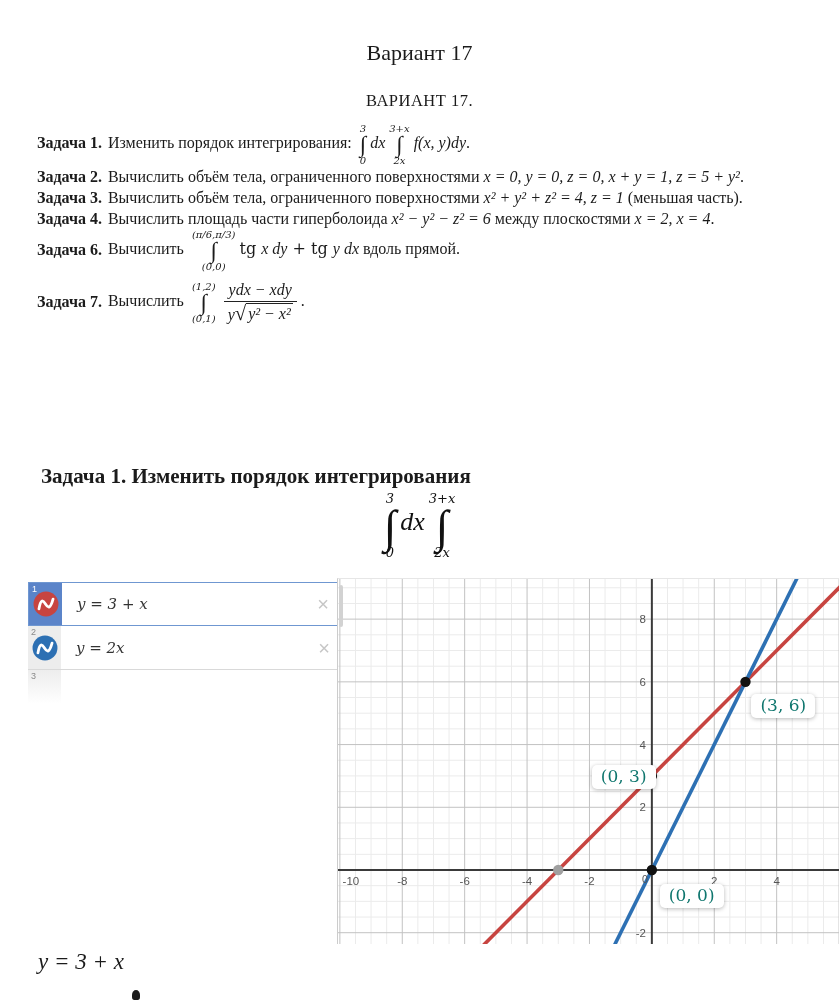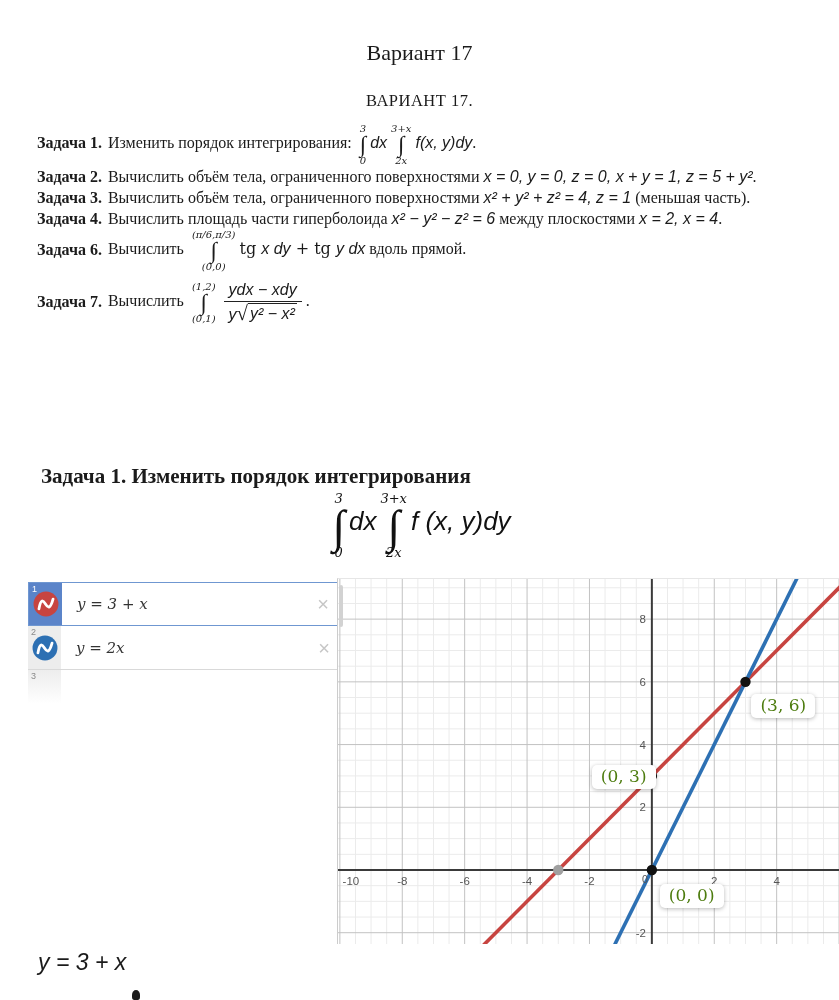--- a/index.html
+++ b/index.html
@@ -6,21 +6,21 @@
   .page{position:relative;width:839px;height:1000px;background:#fff;overflow:hidden;
         font-family:"Liberation Serif",serif;color:#1b1b1b;}
   .page-title{position:absolute;top:40px;left:0;width:100%;margin:0;text-align:center;
         font-size:22px;font-weight:normal;}
   .doc-subtitle{position:absolute;top:91px;left:0;width:100%;margin:0;text-align:center;
         font-size:16.5px;font-weight:normal;letter-spacing:.5px;}
   .problems{position:absolute;top:123px;left:37px;width:780px;font-size:16px;
         line-height:21px;text-align:justify;}
   .problem{margin:0;}
   .plabel{font-weight:bold;margin-right:6px;}
-  .r-m{font-style:italic;font-family:Liberation Sans, sans-serif;}
+  .r-m{font-style:italic;font-family:Liberation Serif, serif;}
   .r-rm{font-family:"DejaVu Serif",serif;}
   .intstack{display:inline-flex;flex-direction:column;align-items:center;
         vertical-align:middle;line-height:1;margin:0 4px;}
   .intstack .lim{font-size:10px;font-style:italic;line-height:1.15;font-family:"DejaVu Serif",serif;}
   .intstack .iglyph{font-size:23px;line-height:.88;font-style:normal;}
   .frac{display:inline-flex;flex-direction:column;align-items:center;vertical-align:middle;
         margin:9px 4px;line-height:1.15;}
   .frac .num{padding:0 5px 1px;border-bottom:1.2px solid #222;}
   .frac .den{padding-top:1px;}
   .sqrt{display:inline-flex;align-items:flex-start;}
@@ -47,21 +47,21 @@
   .exp-close{position:absolute;right:8px;top:50%;transform:translateY(-50%);
         color:#c6c6c6;font-size:20px;line-height:1;background:none;border:none;
         font-family:"Liberation Sans",sans-serif;cursor:pointer;padding:0;}
   .exp-row.empty{height:34px;border-bottom:none;background:transparent;}
   .exp-row.empty .exp-gutter{background:linear-gradient(#ededed,rgba(237,237,237,0));}
   
   .graph{position:absolute;left:337px;top:578px;width:502px;height:365px;background:#fff;
         border-left:1px solid #ccc;border-top:1px solid #e6e6e6;overflow:hidden;}
   .graph svg{display:block;}
   .pt-label{position:absolute;background:#fff;border-radius:5px;padding:1px 9px 3px;
-        font-family:"DejaVu Serif",serif;font-size:17px;color:#4d7c0f;
+        font-family:"DejaVu Serif",serif;font-size:17px;color:#0f766e;
         box-shadow:0 1px 4px rgba(0,0,0,.28);white-space:nowrap;}
   .scroll-thumb{position:absolute;left:1px;top:6px;width:4px;height:42px;
         background:#d2d2d2;border-radius:2px;}
   .bottom-formula{position:absolute;left:38px;top:949px;font-size:23px;}
   .cut-glyph{position:absolute;left:132px;top:990px;width:8px;height:10px;
         background:#1c1c1c;border-radius:50% 50% 30% 30%;}
 </style>
 </head>
 <body>
 
@@ -103,21 +103,21 @@
   <h3 class="section-heading">Задача 1. Изменить порядок интегрирования</h3>
 
   <div class="bigmath" id="bigFormula"><span class="intstack">
         <span class="lim">3</span>
         <span class="iglyph">∫</span>
         <span class="lim">0</span>
       </span><span class="r-m">dx</span><span class="intstack">
         <span class="lim">3+x</span>
         <span class="iglyph">∫</span>
         <span class="lim">2x</span>
-      </span><span class="r-m">f (x, y)dy</span></div>
+      </span></div>
 
   <div>
     <div class="exp-list" id="expList">
         <div class="exp-row selected">
           <div class="exp-gutter">
             <span class="exp-num">1</span>
             <svg width="26" height="26" viewBox="0 0 24 24">
               <circle cx="12" cy="12" r="11.5" fill="#c74440"></circle>
               <path d="M5.5,16.5 C7,7.5 9,8 11.5,12 C14,16 16,16.5 18.5,7.5" stroke="#fff" stroke-width="2.6" fill="none" stroke-linecap="round"></path>
             </svg>

